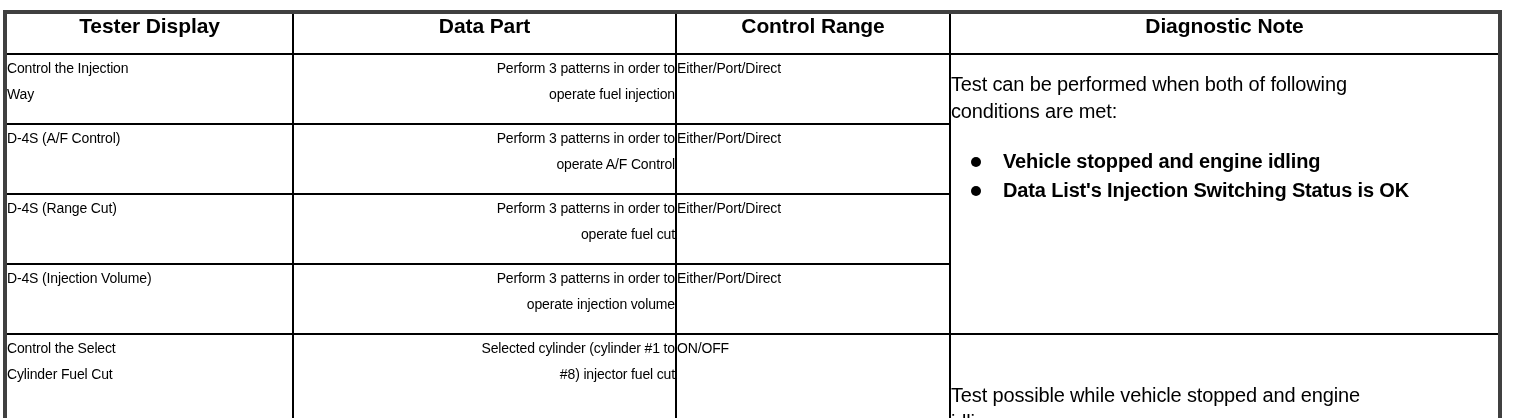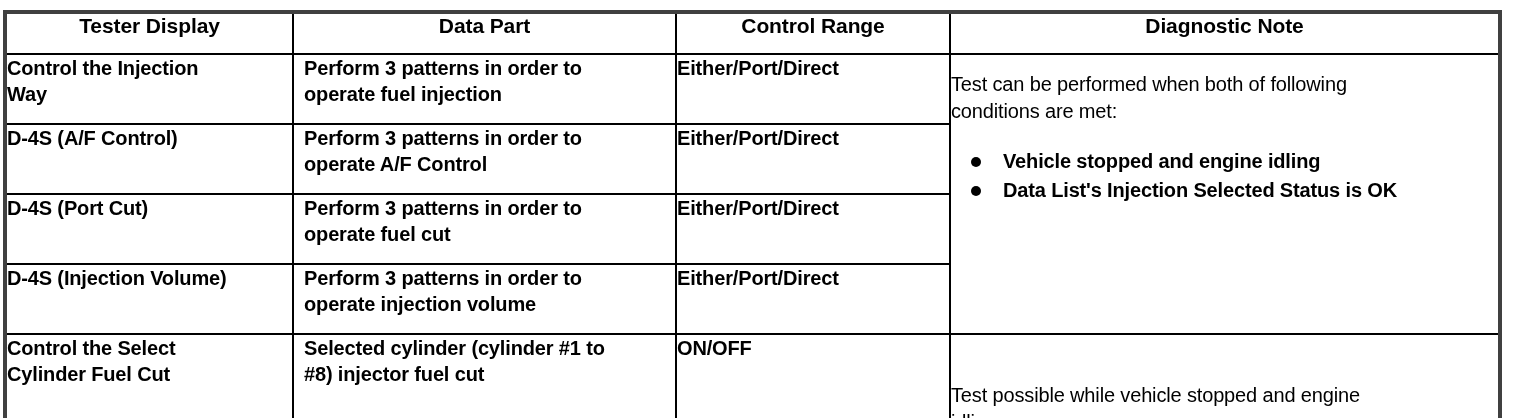--- a/index.html
+++ b/index.html
@@ -49,29 +49,29 @@
     text-align: center;
     vertical-align: middle;
     font-weight: bold;
     font-size: 21px;
     line-height: 24px;
     letter-spacing: -0.1px;
     padding: 0 4px;
   }
   td.body-cell {
     height: 68px;
-    font-size: 20px;
+    font-size: 14px;
     line-height: 26px;
     letter-spacing: -0.15px;
     vertical-align: middle;
     padding: 3px 8px 3px 9px;
-    font-weight: bold;
   }
   td.body-cell.tight {
     padding-left: 10px;
+    text-align: right;
   }
   td.note-cell {
     font-size: 20px;
     line-height: 27px;
     letter-spacing: -0.15px;
     vertical-align: middle;
     padding: 4px 10px 4px 12px;
   }
   .cell-text {
     display: block;
@@ -149,21 +149,21 @@
           <span class="note-block">
             <span class="note-lead">Test can be performed when both of following
 conditions are met:</span>
             <ul class="note-bullets">
               <li>
                 <span class="bullet-dot"></span>
                 <span>Vehicle stopped and engine idling</span>
               </li>
               <li>
                 <span class="bullet-dot"></span>
-                <span>Data List's Injection Selected Status is OK</span>
+                <span>Data List's Injection Switching Status is OK</span>
               </li>
             </ul>
           </span>
         </td>
       </tr>
 
       <tr>
         <td class="body-cell">
           <span class="cell-text">D-4S (A/F Control)</span>
         </td>
@@ -171,21 +171,21 @@
           <span class="cell-text">Perform 3 patterns in order to
 operate A/F Control</span>
         </td>
         <td class="body-cell">
           <span class="cell-text">Either/Port/Direct</span>
         </td>
       </tr>
 
       <tr>
         <td class="body-cell">
-          <span class="cell-text">D-4S (Port Cut)</span>
+          <span class="cell-text">D-4S (Range Cut)</span>
         </td>
         <td class="body-cell tight">
           <span class="cell-text">Perform 3 patterns in order to
 operate fuel cut</span>
         </td>
         <td class="body-cell">
           <span class="cell-text">Either/Port/Direct</span>
         </td>
       </tr>
 

